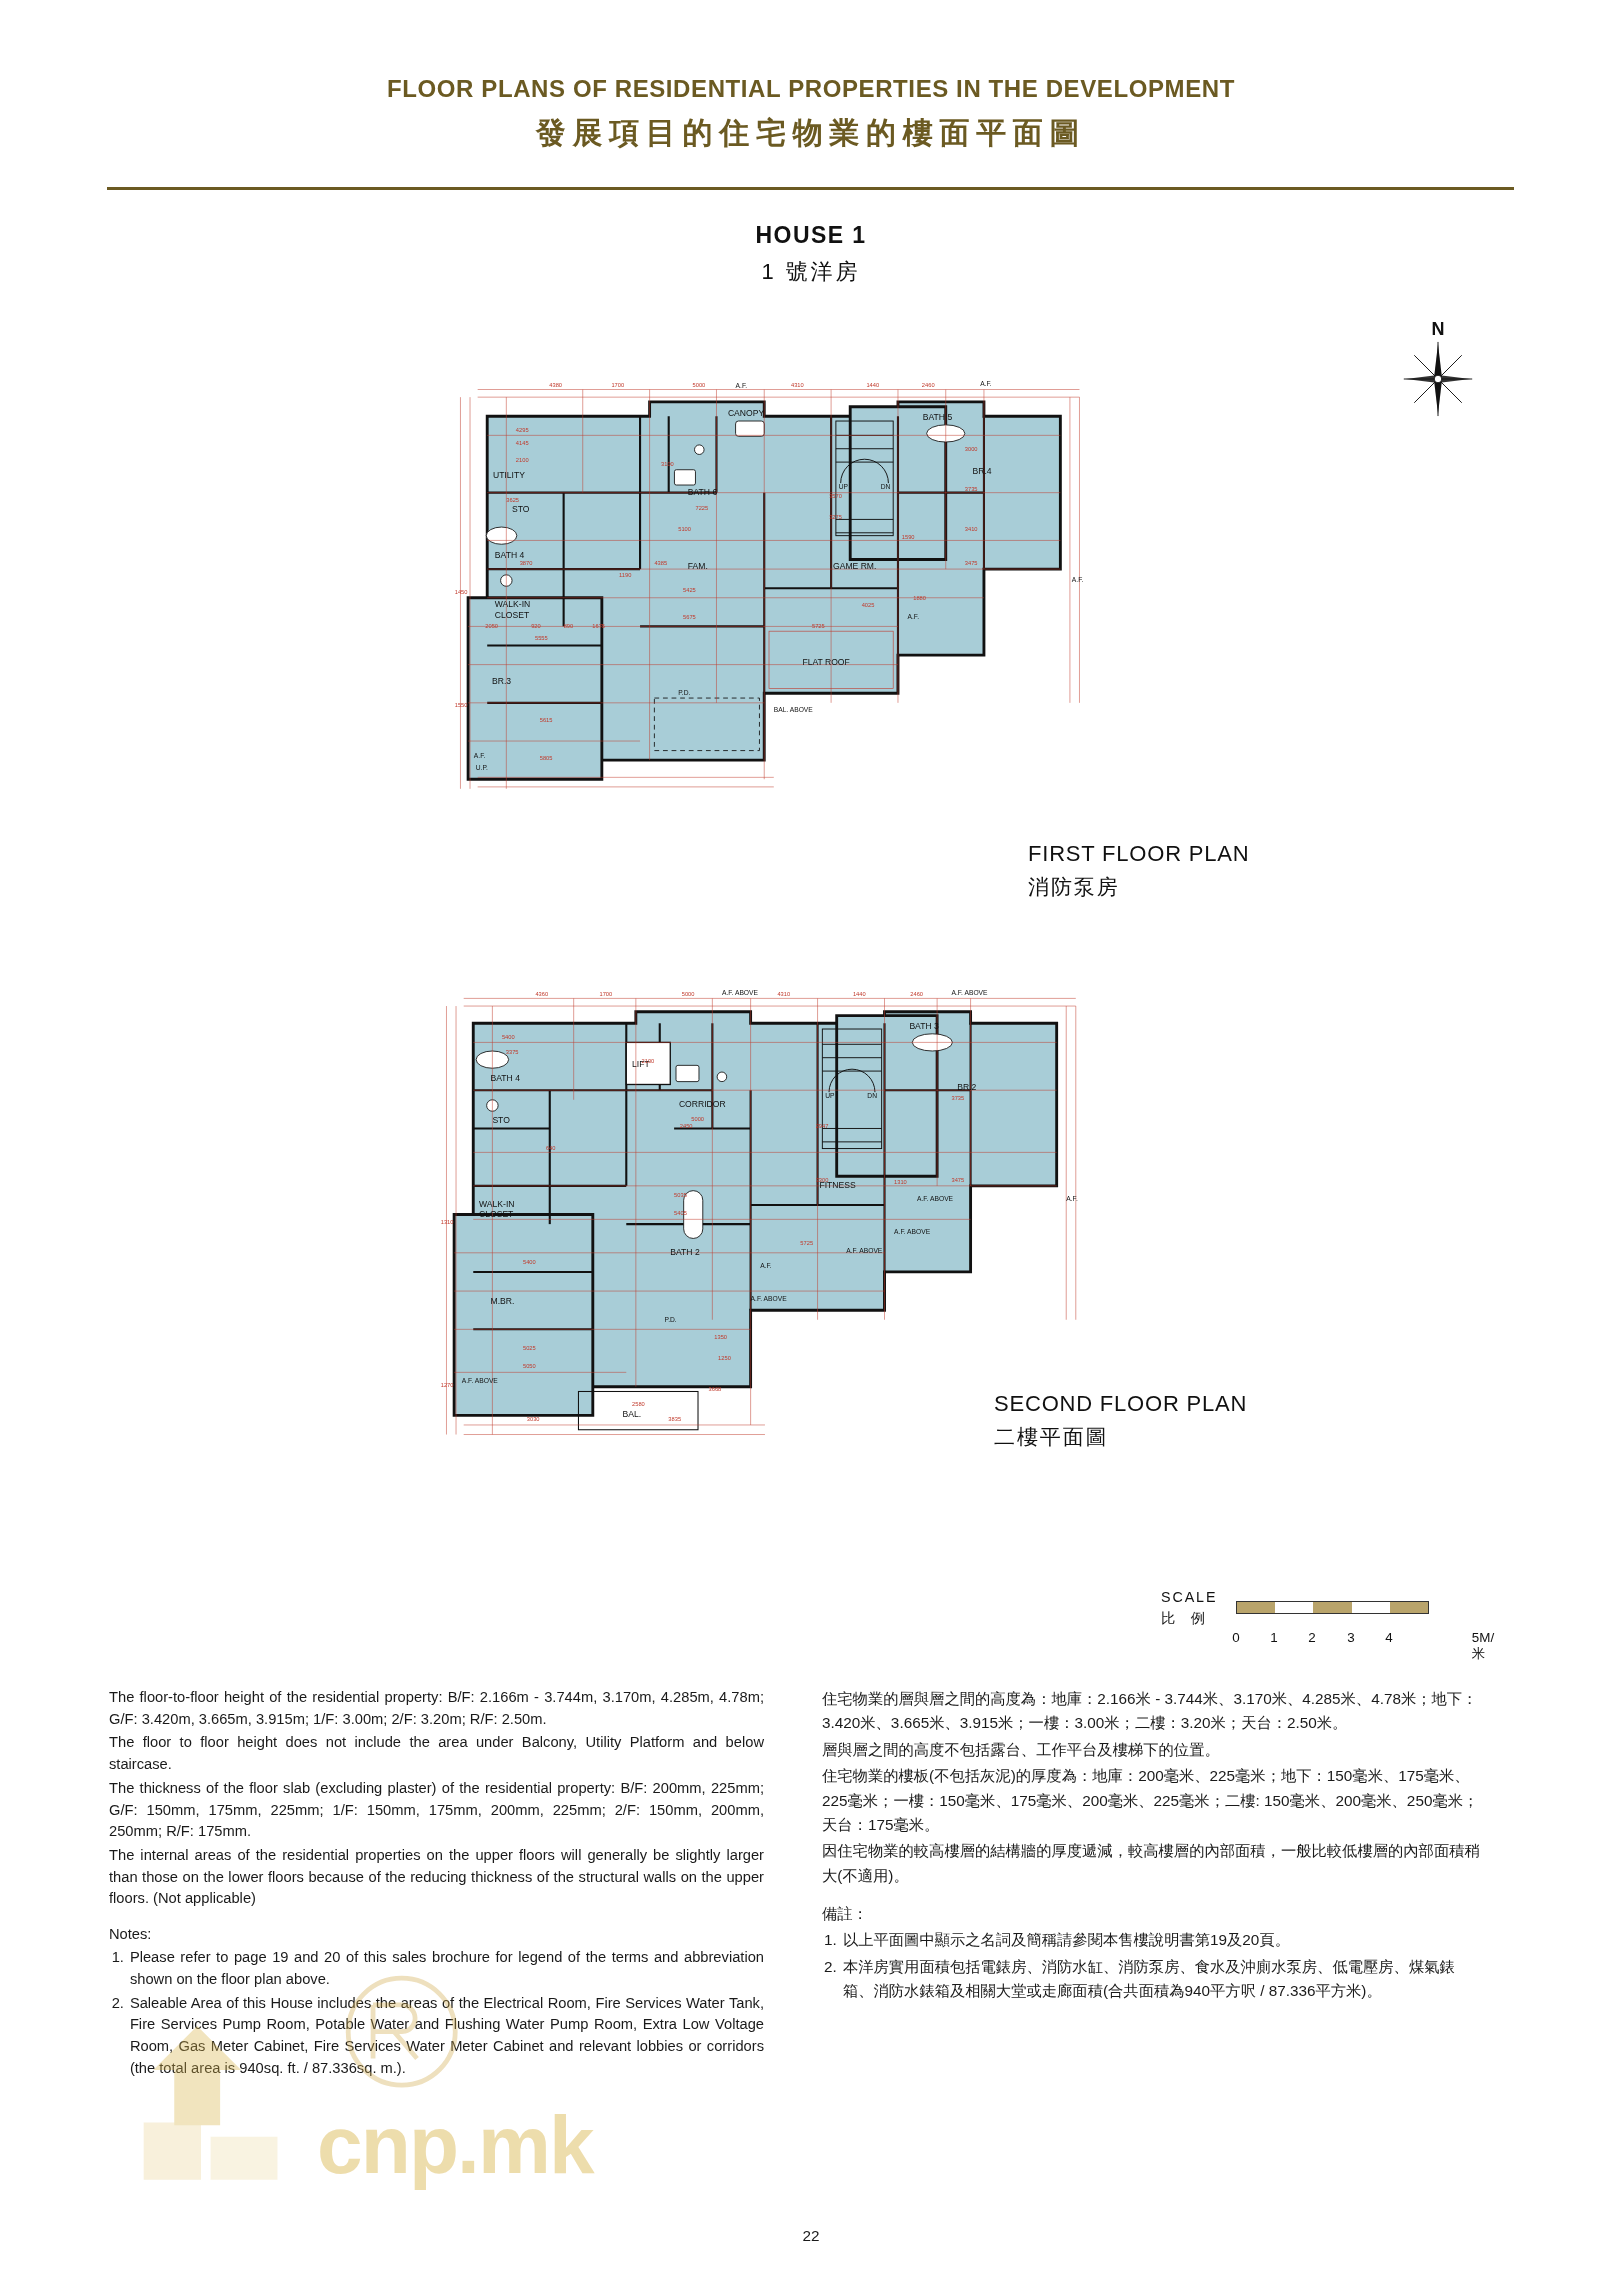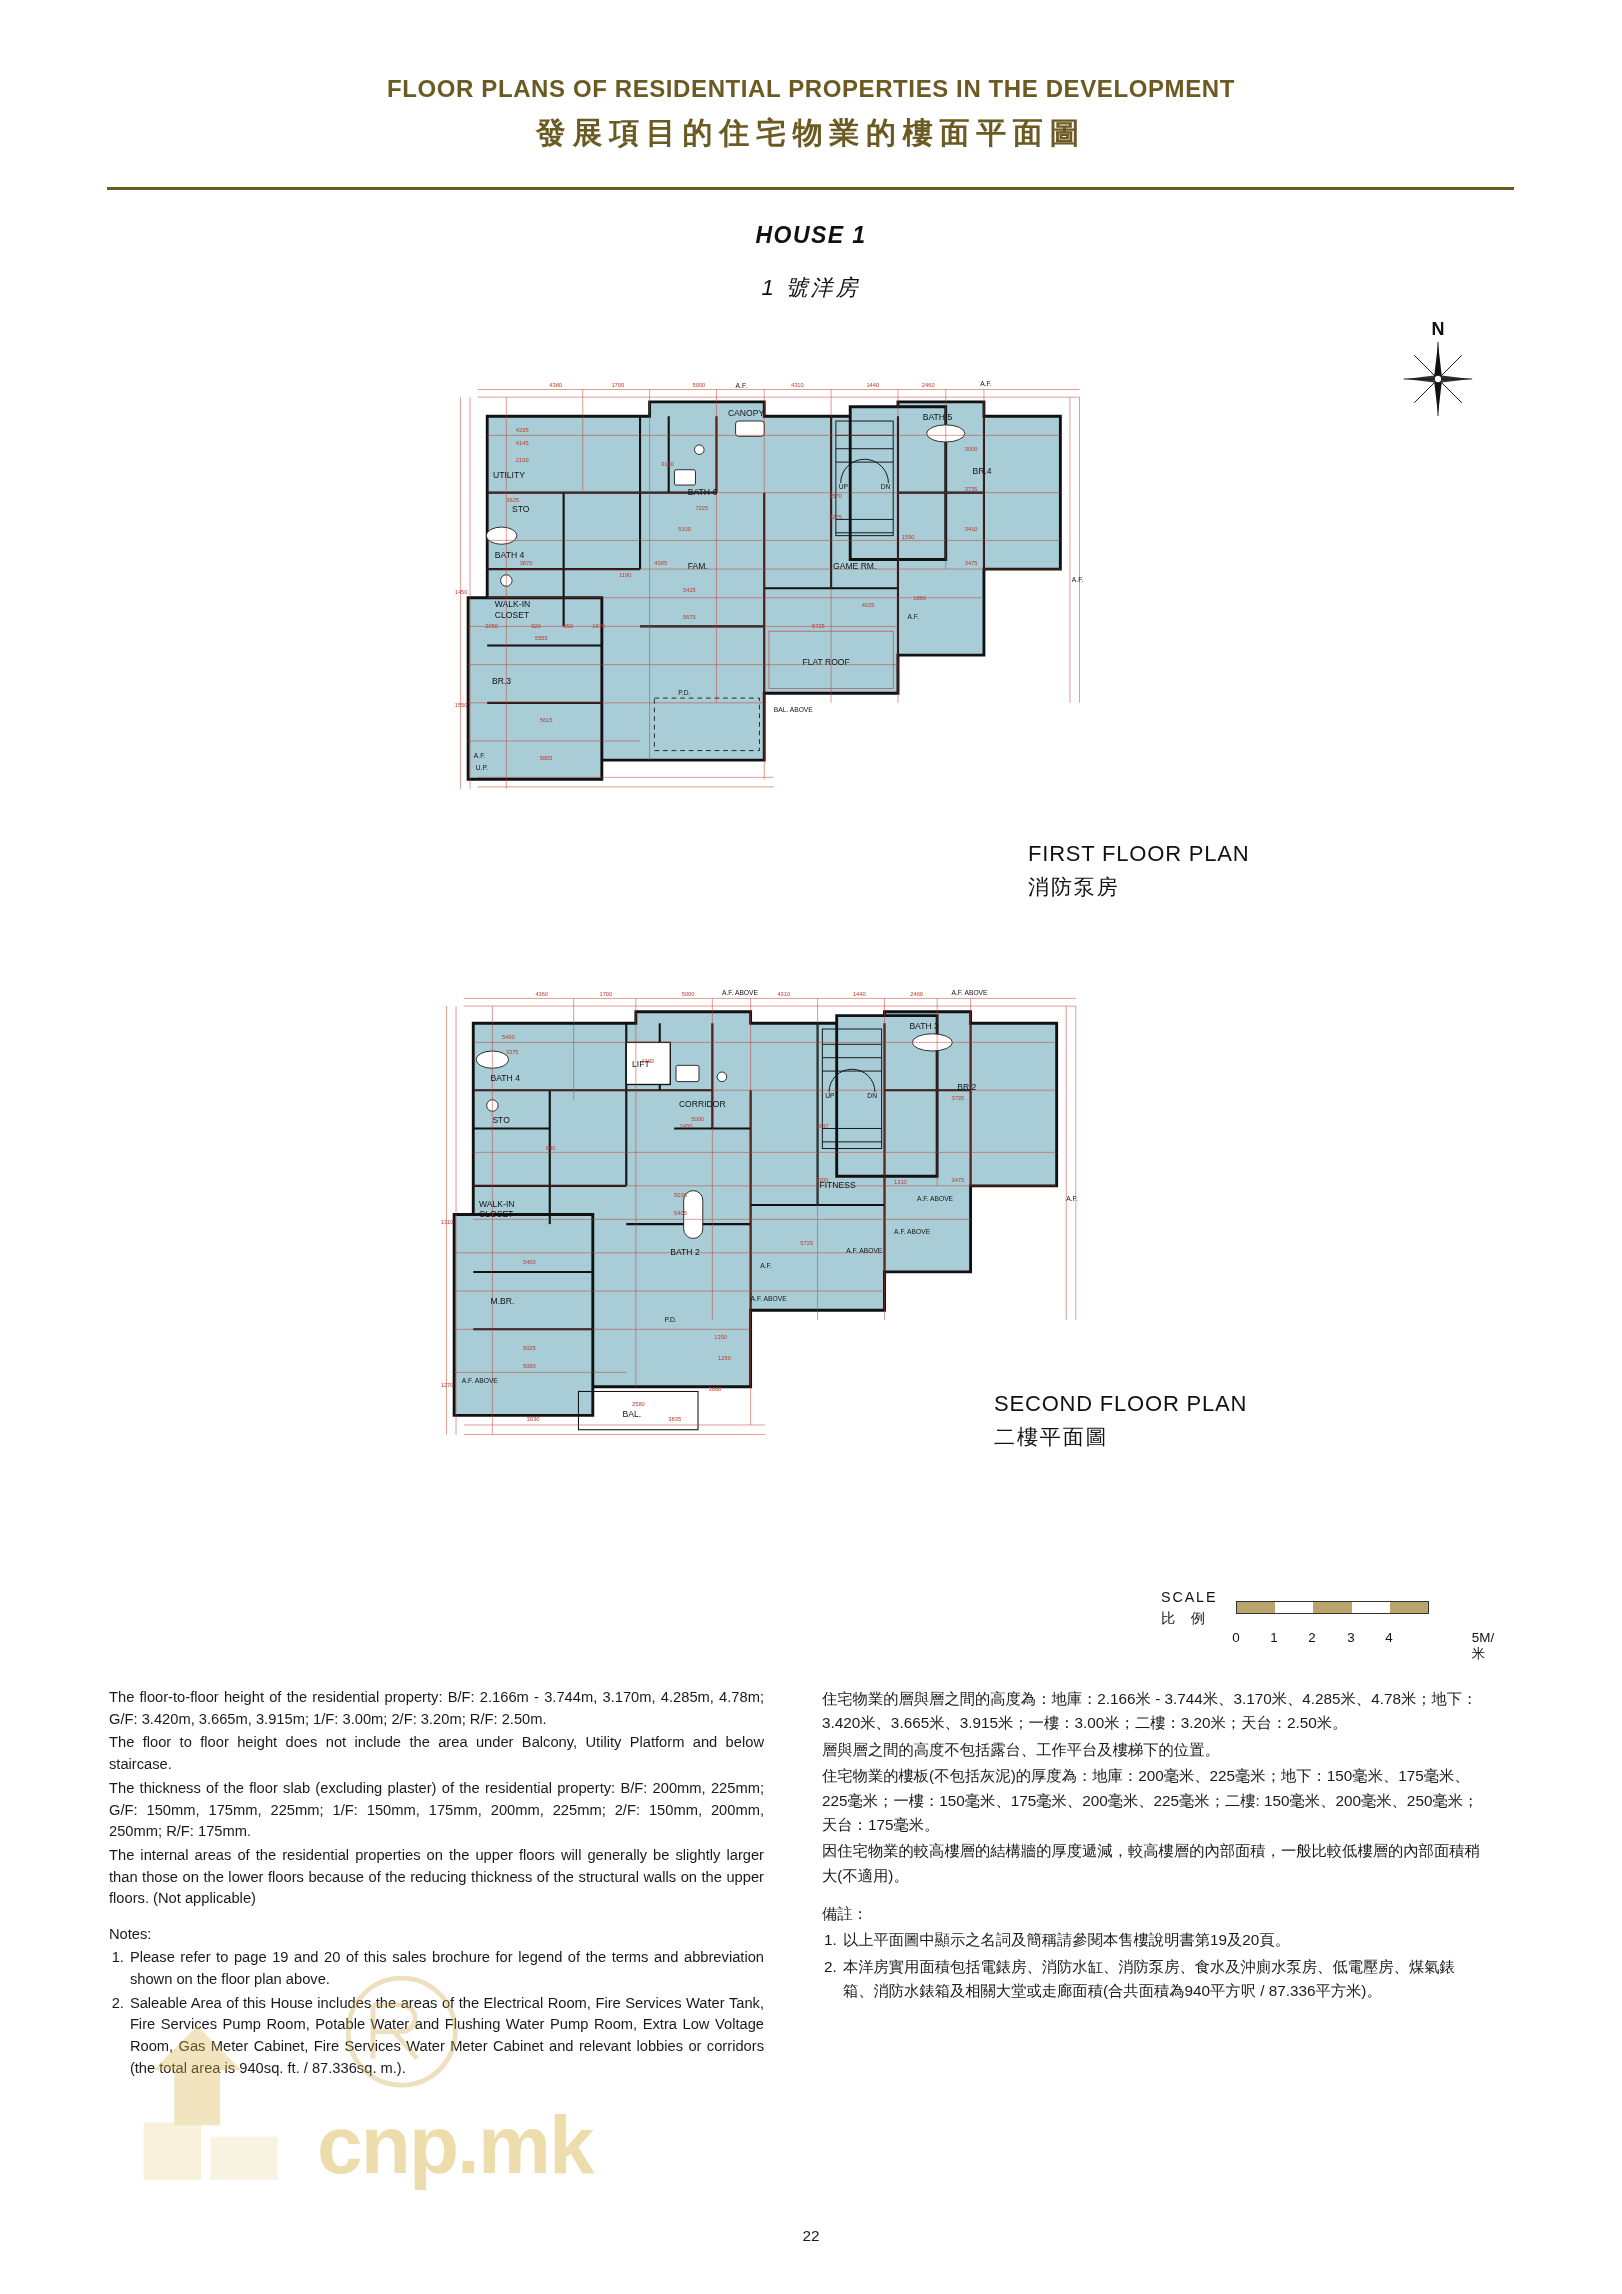--- a/index.html
+++ b/index.html
@@ -53,30 +53,29 @@
     background: #6b5a22;
   }
 
   
   .house-title {
     position: absolute;
     top: 222px;
     left: 0;
     width: 1622px;
     text-align: center;
-    font-style: italic;
   }
   .house-title .en {
     font-size: 23px;
     font-weight: bold;
     letter-spacing: 1.4px;
     color: #111;
   }
   .house-title .zh {
-    margin-top: 24px;
+    margin-top: 8px;
     font-size: 22px;
     letter-spacing: 2.9px;
     color: #111;
   }
 
   
   .compass {
     position: absolute;
     top: 320px;
     left: 1400px;

